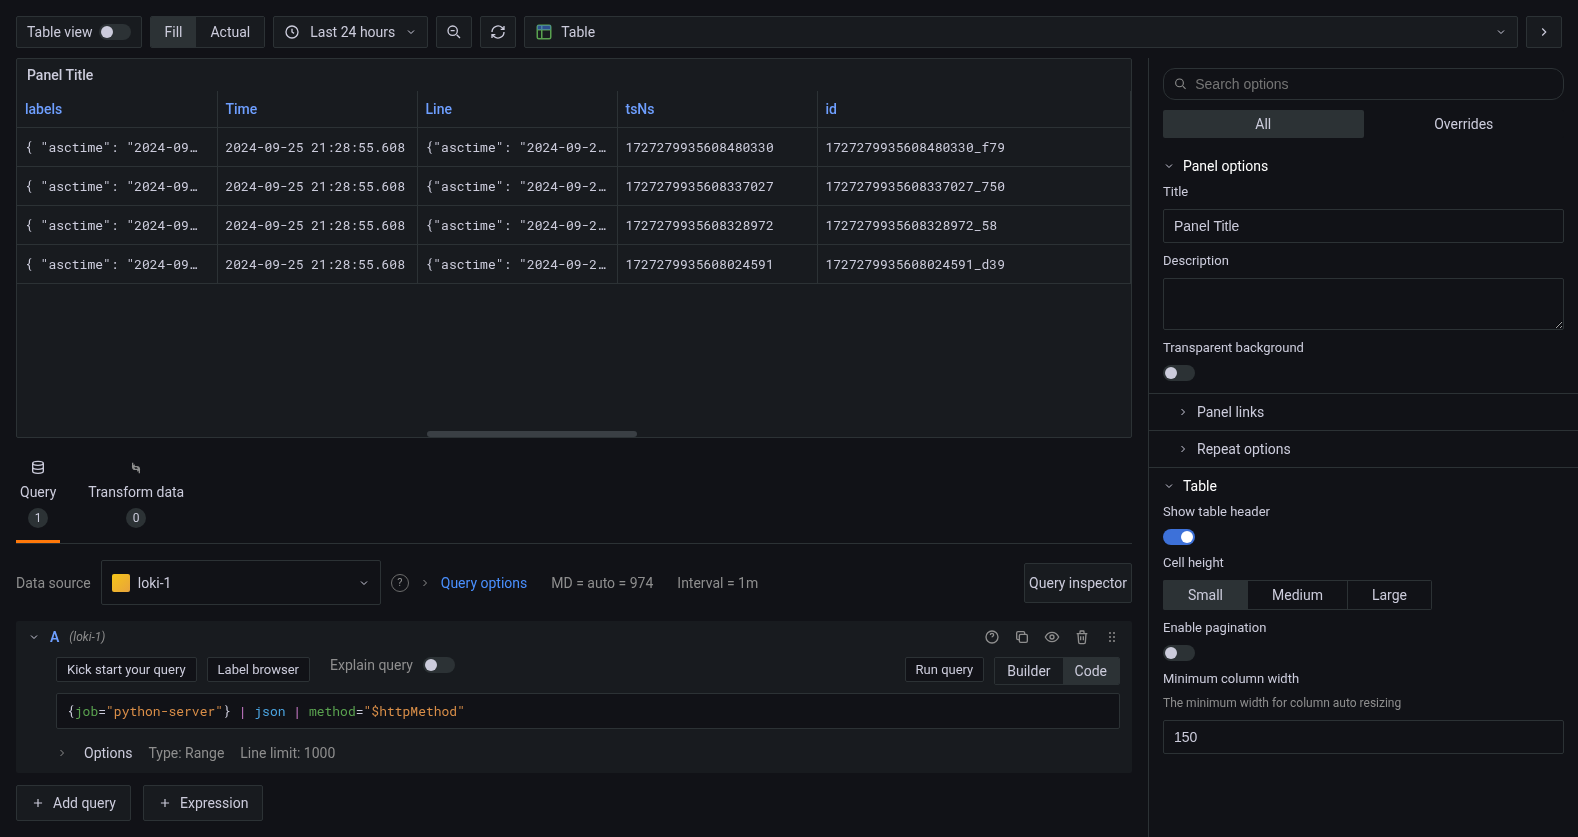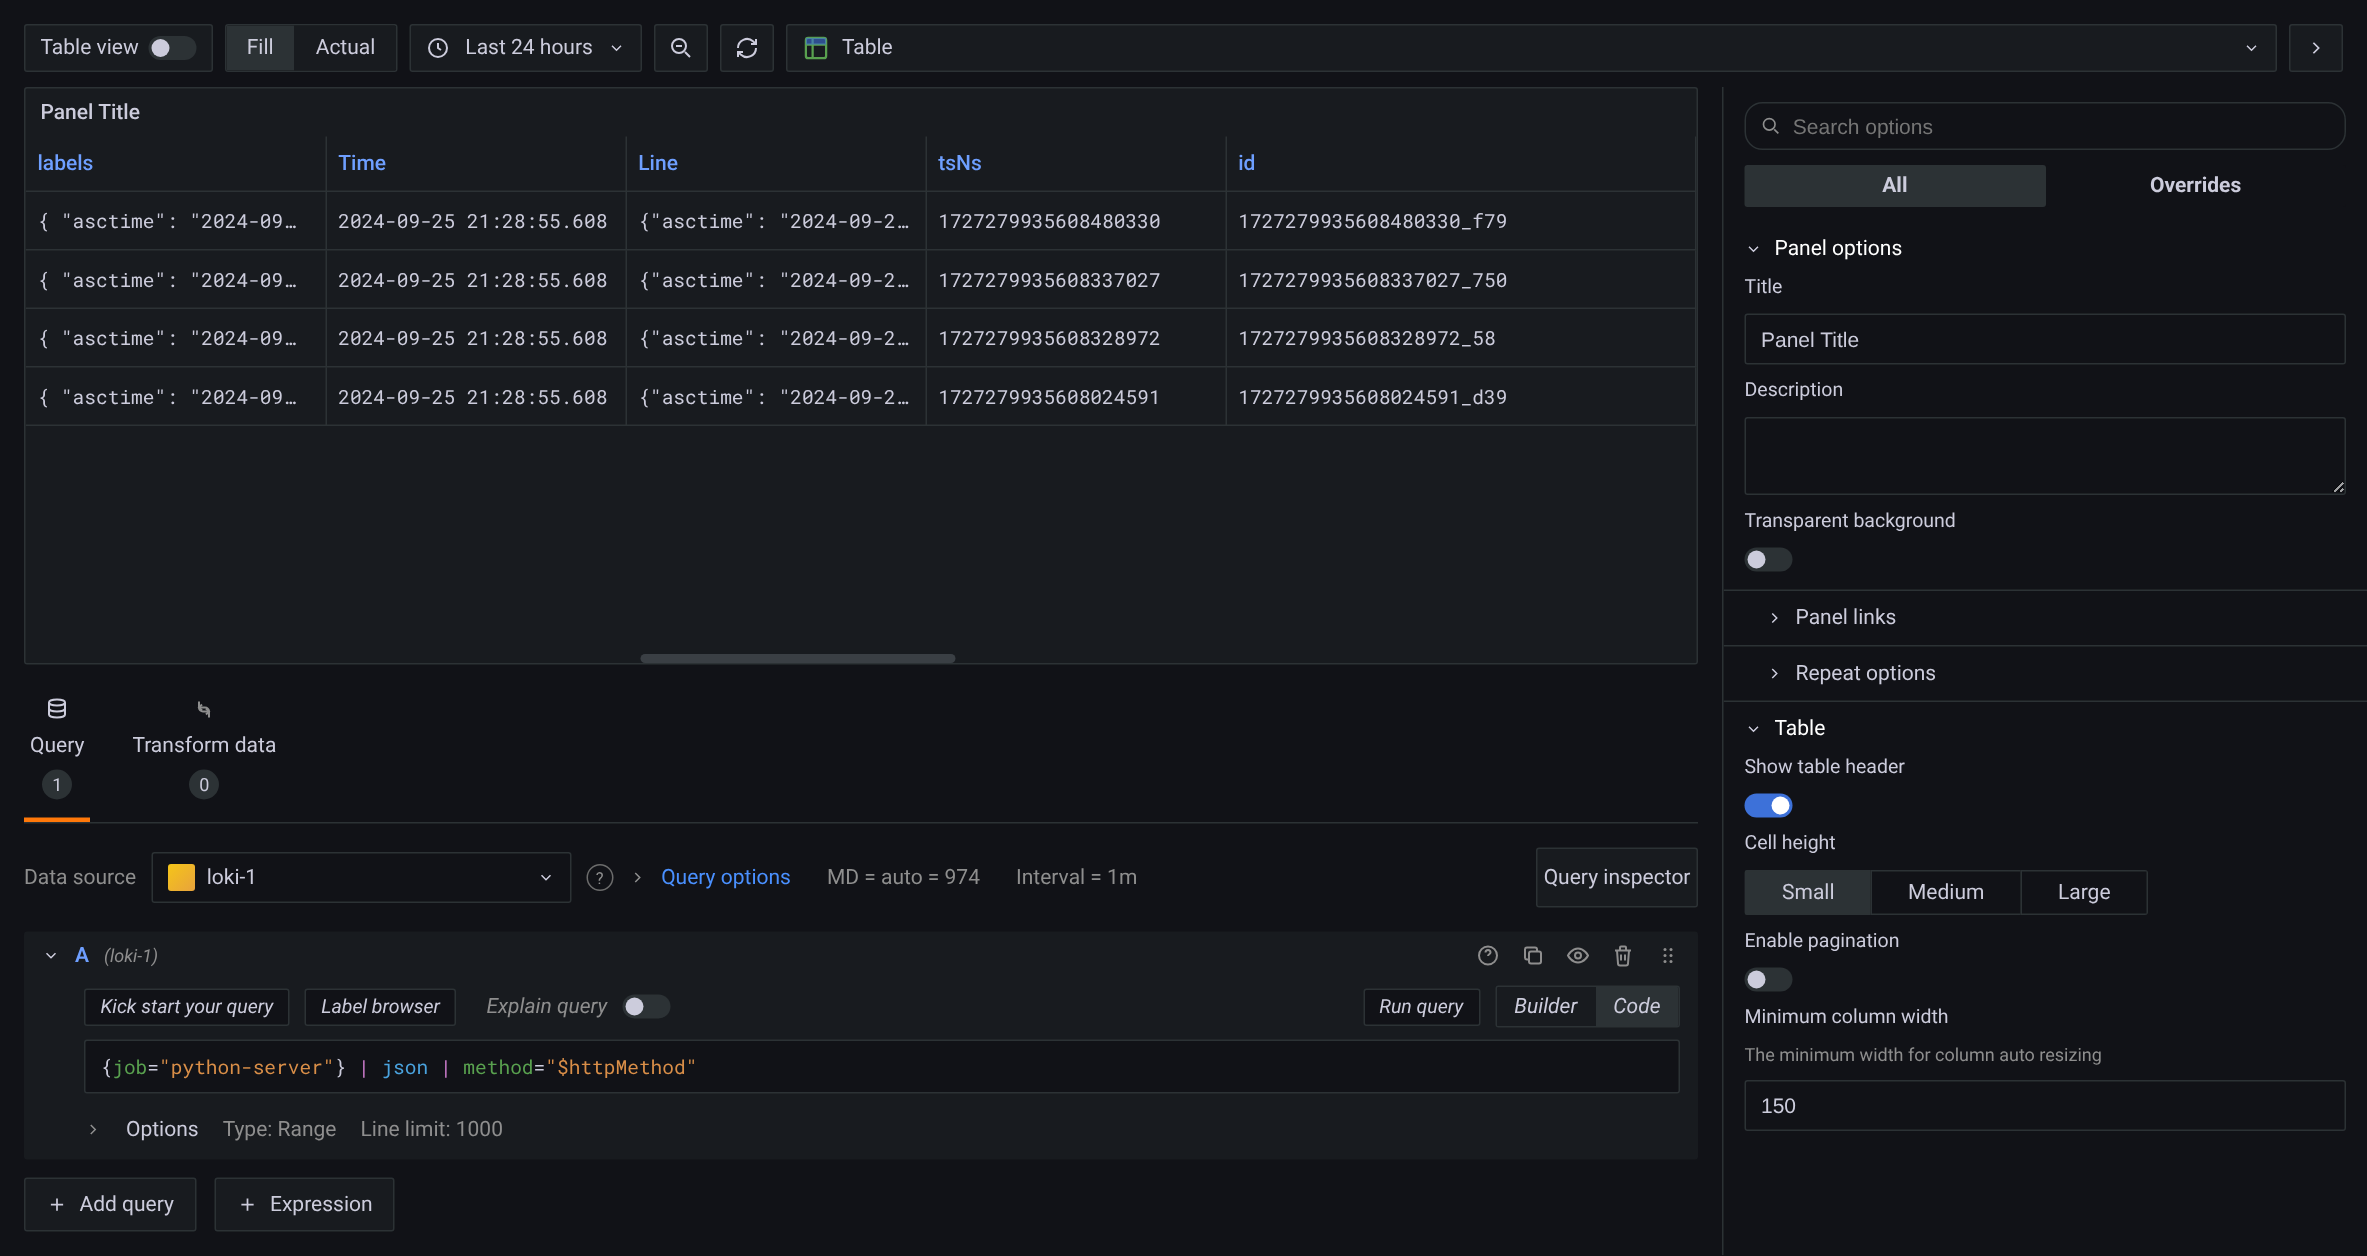--- a/index.html
+++ b/index.html
@@ -82,61 +82,61 @@
 }
 .tab.active { border-bottom-color:#ff780a; }
 .badge { background:#2c3235; color:#ccccdc; min-width:20px; height:20px; border-radius:10px;
   display:flex; align-items:center; justify-content:center; font-size:12px; padding:0 6px; }
 .ds-row {
   display:flex; align-items:center; gap:10px; padding:4px 0;
 }
 .ds-label { color:#8e8e8e; }
 .ds-select {
   display:flex; align-items:center; gap:8px; background:#111217; border:1px solid #2c3235;
-  border-radius:2px; padding:0 10px; height:34px; width:280px; cursor:pointer;
+  border-radius:2px; padding:0 10px; height:45px; width:280px; cursor:pointer;
 }
 .ds-logo { width:18px; height:18px; background:linear-gradient(135deg,#f5c518,#e8a33d); border-radius:2px; }
 .chev { margin-left:auto; }
 .help-circle {
   width:18px; height:18px; border-radius:50%; border:1px solid #6c6c6c; display:flex;
   align-items:center; justify-content:center; font-size:11px; color:#8e8e8e; cursor:pointer;
 }
 .qo-link { color:#4a90ff; cursor:pointer; }
 .muted { color:#8e8e8e; }
 .spacer { flex:1; }
 .qi-btn {
   background:#181b1f; border:1px solid #2c3235; border-radius:2px; padding:0 4px; height:40px;
   display:flex; align-items:center; cursor:pointer;
 }
 .query-block { background:#181b1f; border-radius:2px; display:flex; flex-direction:column; }
 .query-header { display:flex; align-items:center; gap:10px; padding:8px 12px; }
 .query-letter { color:#6e9fff; font-weight:600; }
 .query-sub { color:#8e8e8e; font-style:italic; font-size:12px; }
 .query-icons { margin-left:auto; display:flex; gap:14px; color:#8e8e8e; }
-.query-row2 { display:flex; align-items:center; gap:10px; padding:4px 12px 8px 40px;font-style:italic; }
+.query-row2 { display:flex; align-items:flex-start; gap:10px; padding:4px 12px 8px 40px; }
 .small-btn { background:#111217; border:1px solid #2c3235; border-radius:2px; padding:4px 10px; cursor:pointer; font-size:13px; }
 .code-editor {
   margin:0 12px 8px 40px; background:#111217; border:1px solid #2c3235; border-radius:2px;
   padding:8px 10px; font-family:"Roboto Mono",Menlo,monospace; font-size:13px;
 }
 .tok-brace{color:#ccccdc;} .tok-key{color:#59a14f;} .tok-str{color:#d98e48;} .tok-pipe{color:#d17fd1;} .tok-fn{color:#4aa3df;} .tok-var{color:#d98e48;}
 .options-row { display:flex; align-items:center; gap:16px; padding:8px 12px 12px 40px; color:#8e8e8e; }
 .add-row { display:flex; gap:12px; }
 .add-btn { display:flex; align-items:center; gap:8px; background:#181b1f; border:1px solid #2c3235;
   border-radius:2px; padding:0 14px; height:36px; cursor:pointer; }
 .right {
   width:430px; border-left:1px solid #2c3235; display:flex; flex-direction:column; overflow:hidden;
 }
 .search-row { padding:10px 14px; }
 .search-box {
   display:flex; align-items:center; gap:8px; background:#111217; border:1px solid #2c3235;
   border-radius:12px; padding:0 10px; height:32px;
 }
 .search-box input { background:transparent; border:none; outline:none; color:#ccccdc; width:100%; font-size:14px; }
-.tabs2 { display:flex; padding:0 14px 10px 14px;font-weight:bold; }
+.tabs2 { display:flex; padding:0 14px 10px 14px; }
 .tab2 { flex:1; text-align:center; padding:6px 0; background:#111217; cursor:pointer; border-radius:2px; }
 .tab2.active { background:#2c3235; }
 .section-head { display:flex; align-items:center; gap:8px; padding:10px 14px; cursor:pointer; font-weight:400; color:#fff;}
 .section-body { padding:0 14px 12px 14px; display:flex; flex-direction:column; gap:10px; }
 .field-label { color:#ccccdc; font-size:13px; }
 .text-input {
   background:#111217; border:1px solid #2c3235; border-radius:2px; padding:8px 10px; color:#ccccdc;
   width:100%; font-size:14px;
 }
 textarea.text-input { height:52px; resize:vertical; }

